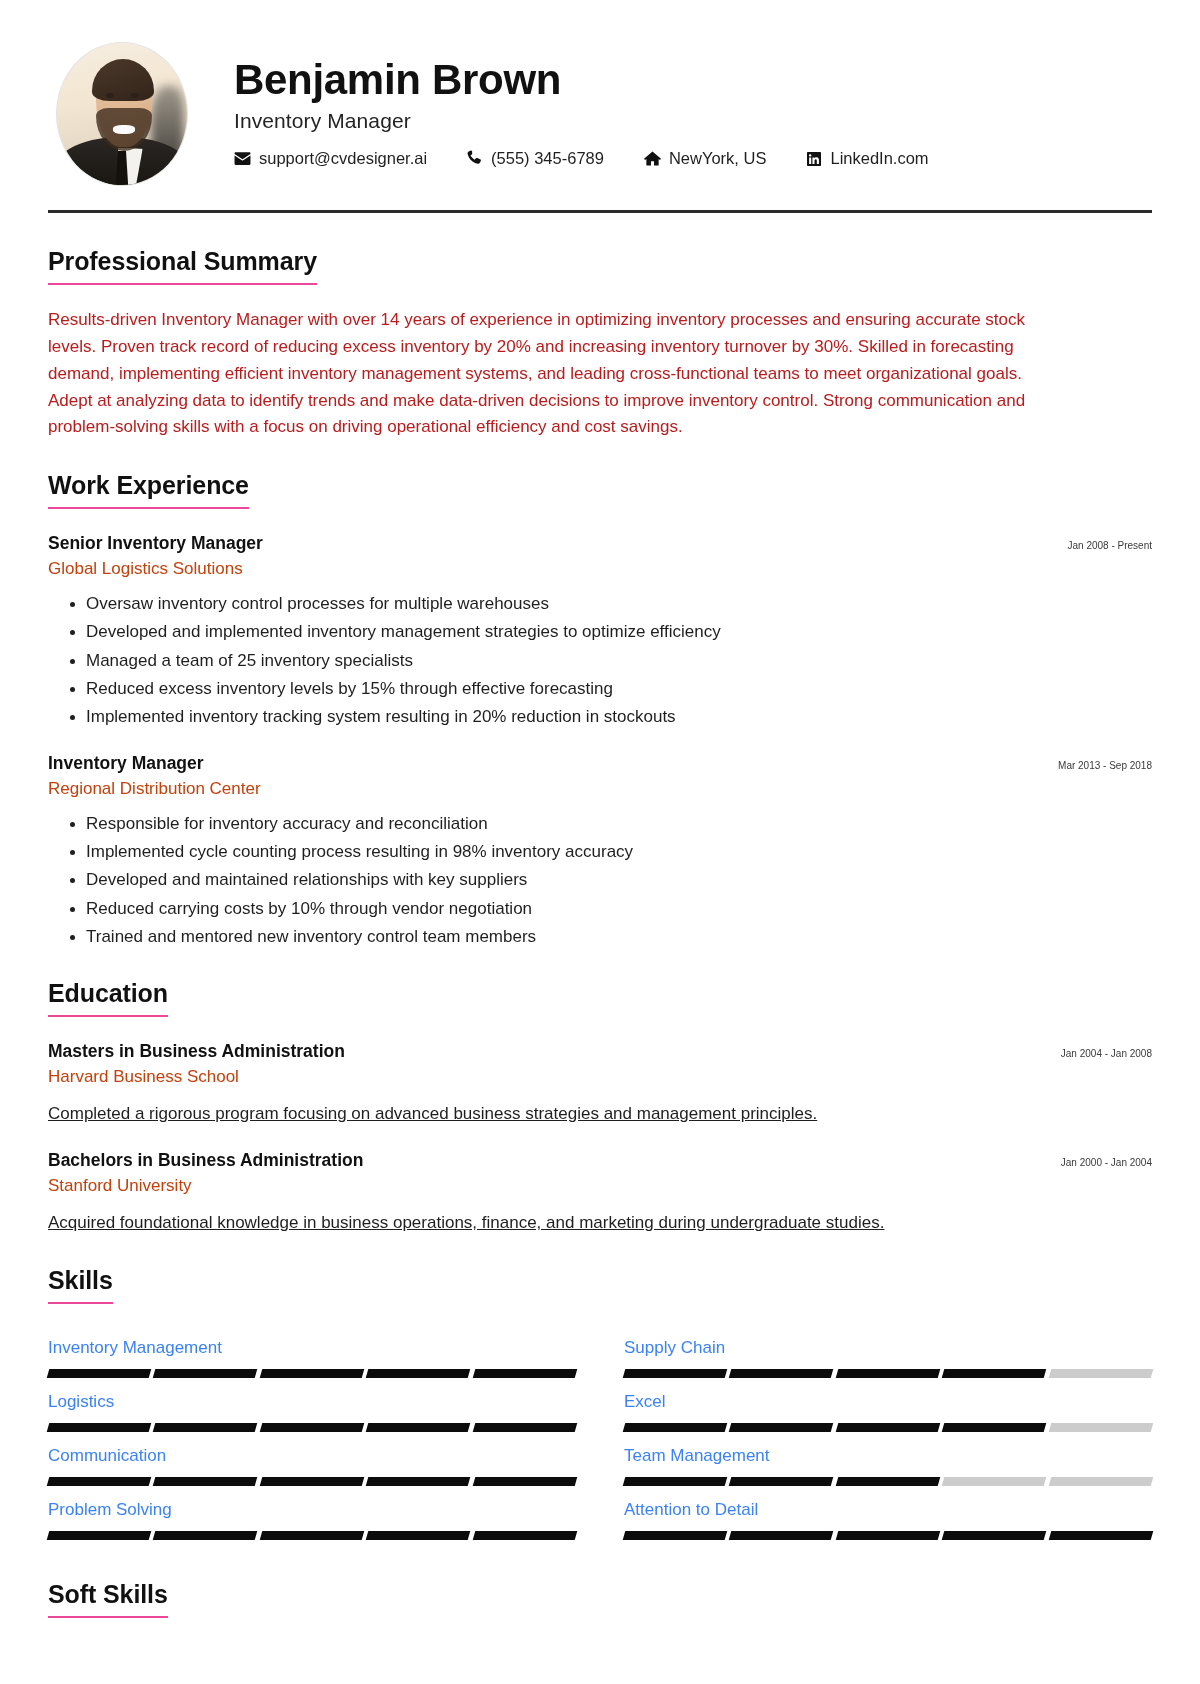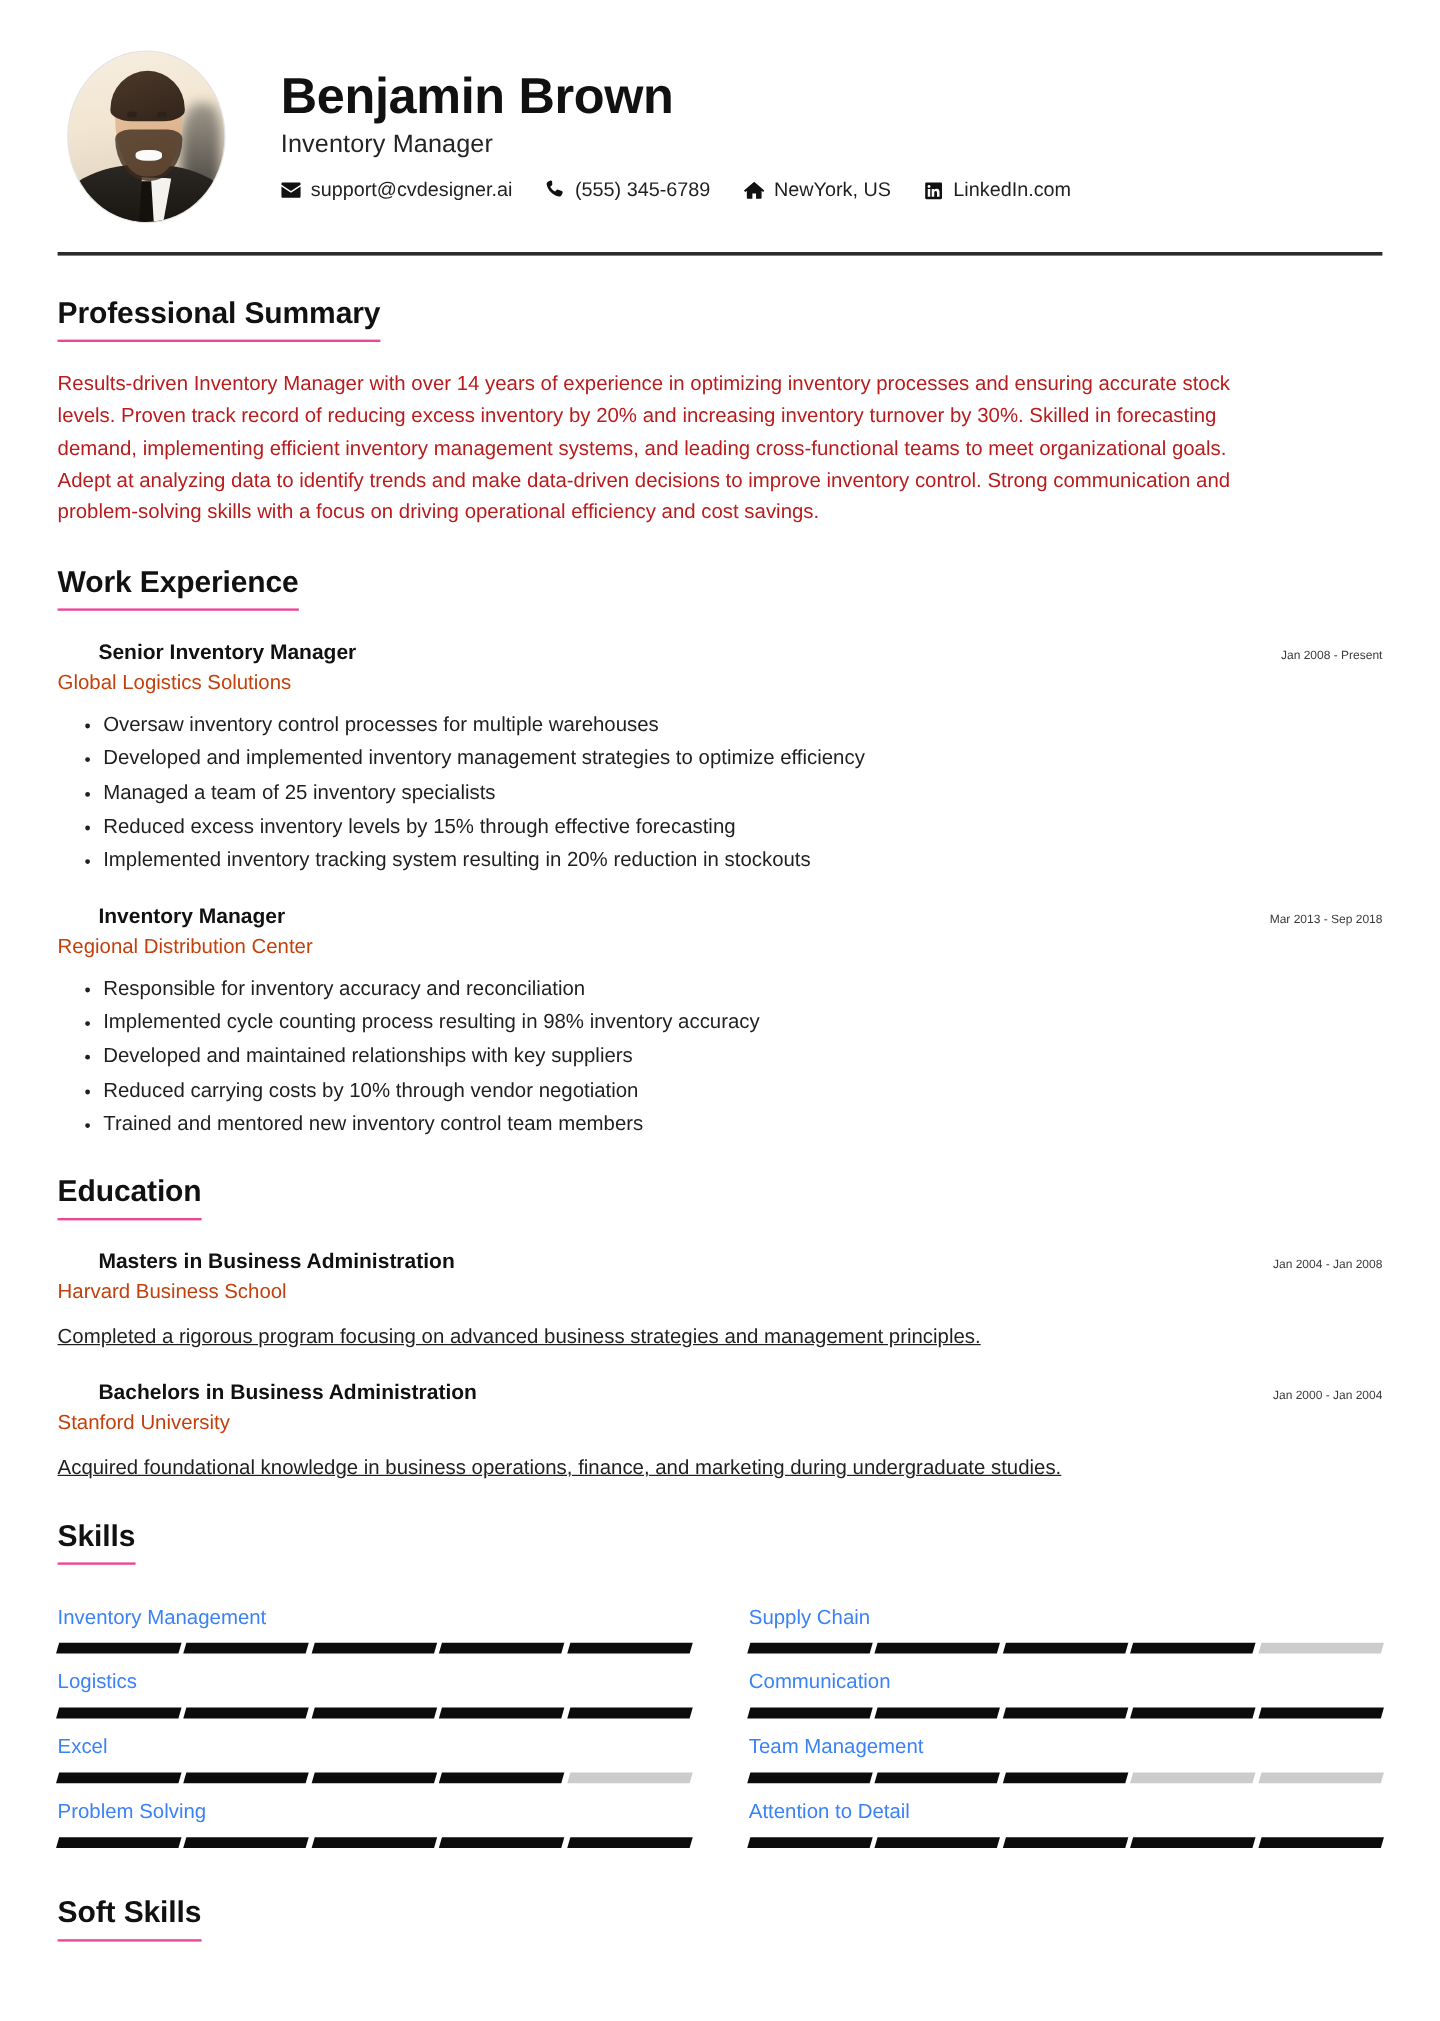--- a/index.html
+++ b/index.html
@@ -155,21 +155,21 @@
     font-size: 21px;
     font-weight: 400;
     color: #242424;
     margin-top: 6px;
     letter-spacing: 0.1px;
   }
 
   .contacts {
     display: flex;
     align-items: center;
-    gap: 28px;
+    gap: 40px;
     margin-top: 16px;
     font-size: 16.5px;
     color: #1f1f1f;
   }
   .contact {
     display: flex;
     align-items: center;
     gap: 8px;
     white-space: nowrap;
   }
@@ -203,21 +203,20 @@
     max-width: 1010px;
   }
 
   
   .entry { margin-top: 24px; }
   .entry-head {
     display: flex;
     justify-content: space-between;
     align-items: baseline;
     gap: 20px;
-    margin-left: 34px;
   }
   .entry-role {
     font-size: 17.5px;
     font-weight: 700;
     color: #111111;
   }
   .entry-date {
     font-size: 10px;
     color: #3a3a3a;
     white-space: nowrap;
@@ -436,37 +435,37 @@
           <div class="skill-name">Logistics</div>
           <div class="skill-bar">
             <div class="seg"></div>
             <div class="seg"></div>
             <div class="seg"></div>
             <div class="seg"></div>
             <div class="seg"></div>
           </div>
         </div>
         <div class="skill">
+          <div class="skill-name">Excel</div>
+          <div class="skill-bar">
+            <div class="seg"></div>
+            <div class="seg"></div>
+            <div class="seg"></div>
+            <div class="seg"></div>
+            <div class="seg off"></div>
+          </div>
+        </div>
+        <div class="skill">
           <div class="skill-name">Communication</div>
           <div class="skill-bar">
             <div class="seg"></div>
             <div class="seg"></div>
             <div class="seg"></div>
             <div class="seg"></div>
             <div class="seg"></div>
-          </div>
-        </div>
-        <div class="skill">
-          <div class="skill-name">Excel</div>
-          <div class="skill-bar">
-            <div class="seg"></div>
-            <div class="seg"></div>
-            <div class="seg"></div>
-            <div class="seg"></div>
-            <div class="seg off"></div>
           </div>
         </div>
         <div class="skill">
           <div class="skill-name">Team Management</div>
           <div class="skill-bar">
             <div class="seg"></div>
             <div class="seg"></div>
             <div class="seg"></div>
             <div class="seg off"></div>
             <div class="seg off"></div>

